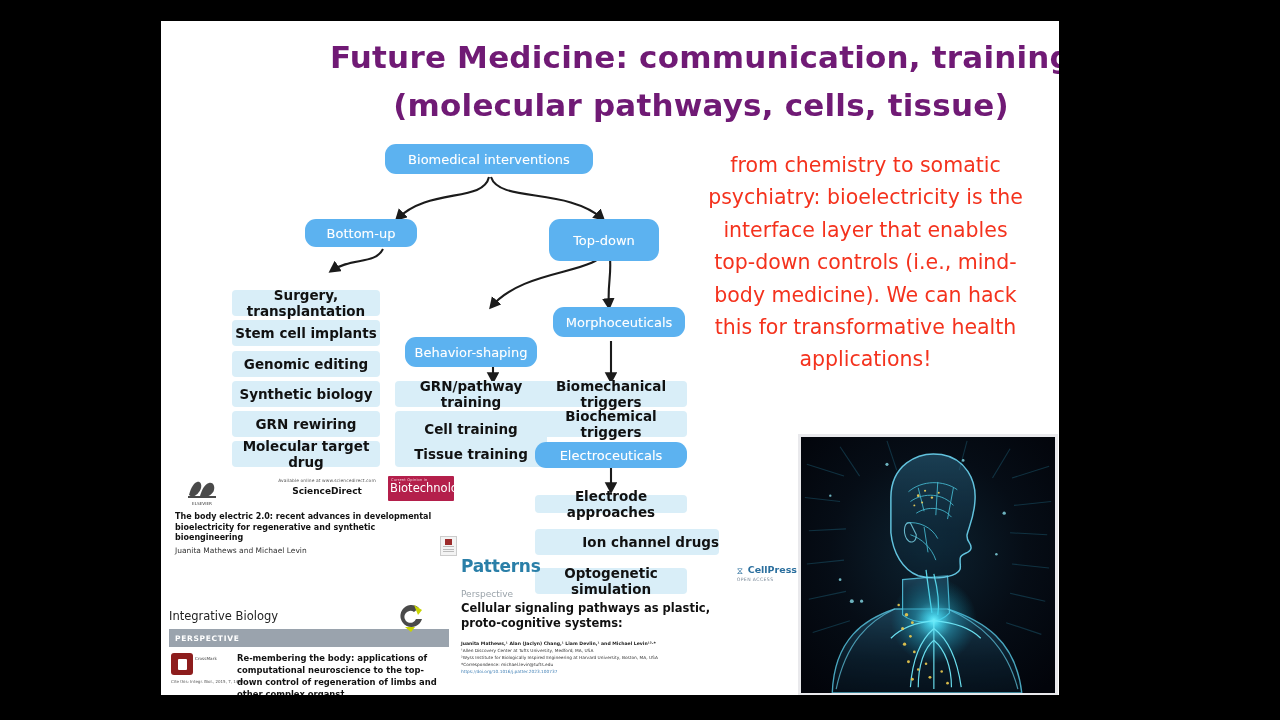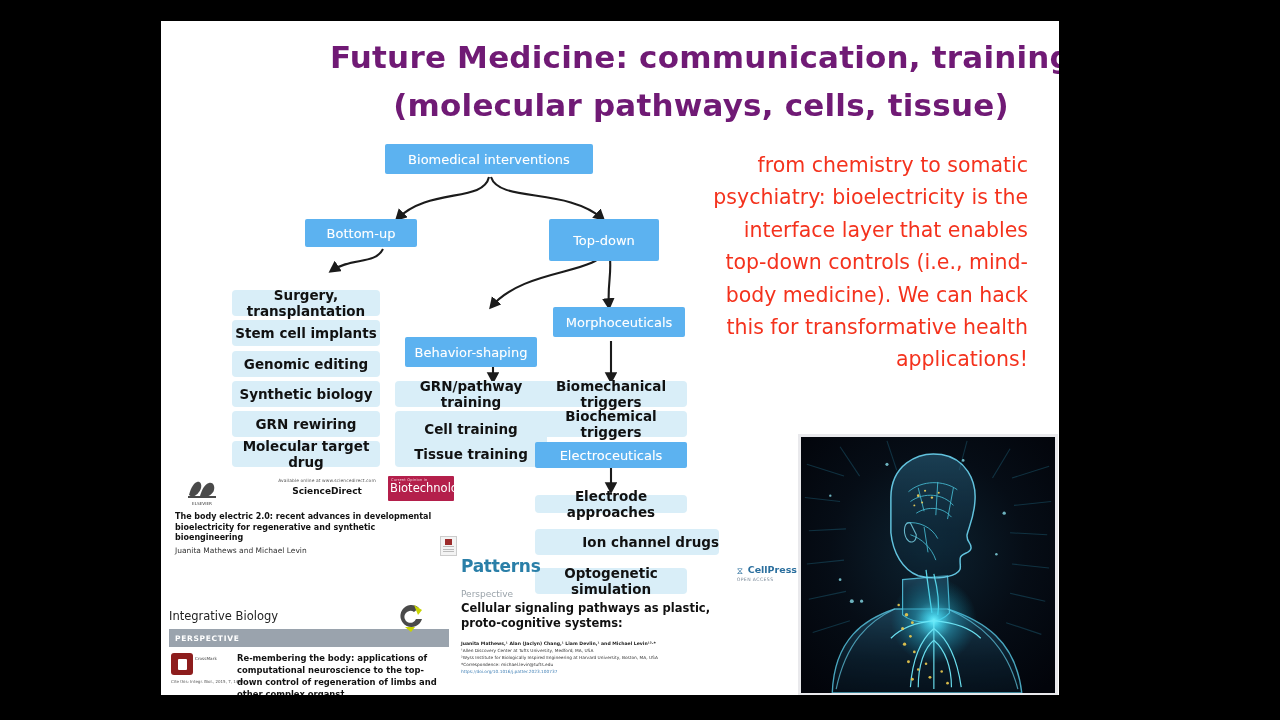--- a/index.html
+++ b/index.html
@@ -21,36 +21,36 @@
   }
   .title .l2{display:block;}
 
   
   #flow{position:absolute;left:0;top:120px;width:560px;height:330px;}
   #flowsvg{position:absolute;left:0;top:0;width:560px;height:330px;overflow:visible;}
 
   .node{
     position:absolute;box-sizing:border-box;
     display:flex;align-items:center;justify-content:center;
-    text-align:center;border-radius:2px;
+    text-align:center;border-radius:11px;
     font-family:"DejaVu Sans",sans-serif;
   }
   .node.blue{
     background:#5cb2f0;color:#ffffff;font-size:13px;font-weight:400;
     text-shadow:0 0 1px rgba(255,255,255,.35);
   }
   .node.light{
     background:#d9eef8;color:#111;font-size:13.5px;font-weight:600;
     border-radius:4px;
   }
 
   
   .redtext{
     position:absolute;left:542px;top:128px;width:325px;
-    text-align:right;color:#f4321d;
+    text-align:center;color:#f4321d;
     font-family:"DejaVu Sans",sans-serif;font-weight:400;
     font-size:20.5px;line-height:1.58;
   }
 
   
   .heroimg{
     position:absolute;left:637px;top:413px;width:260px;height:262px;
     border:3px solid #e9e9ec;box-sizing:border-box;overflow:hidden;
     background:#05070d;
   }

